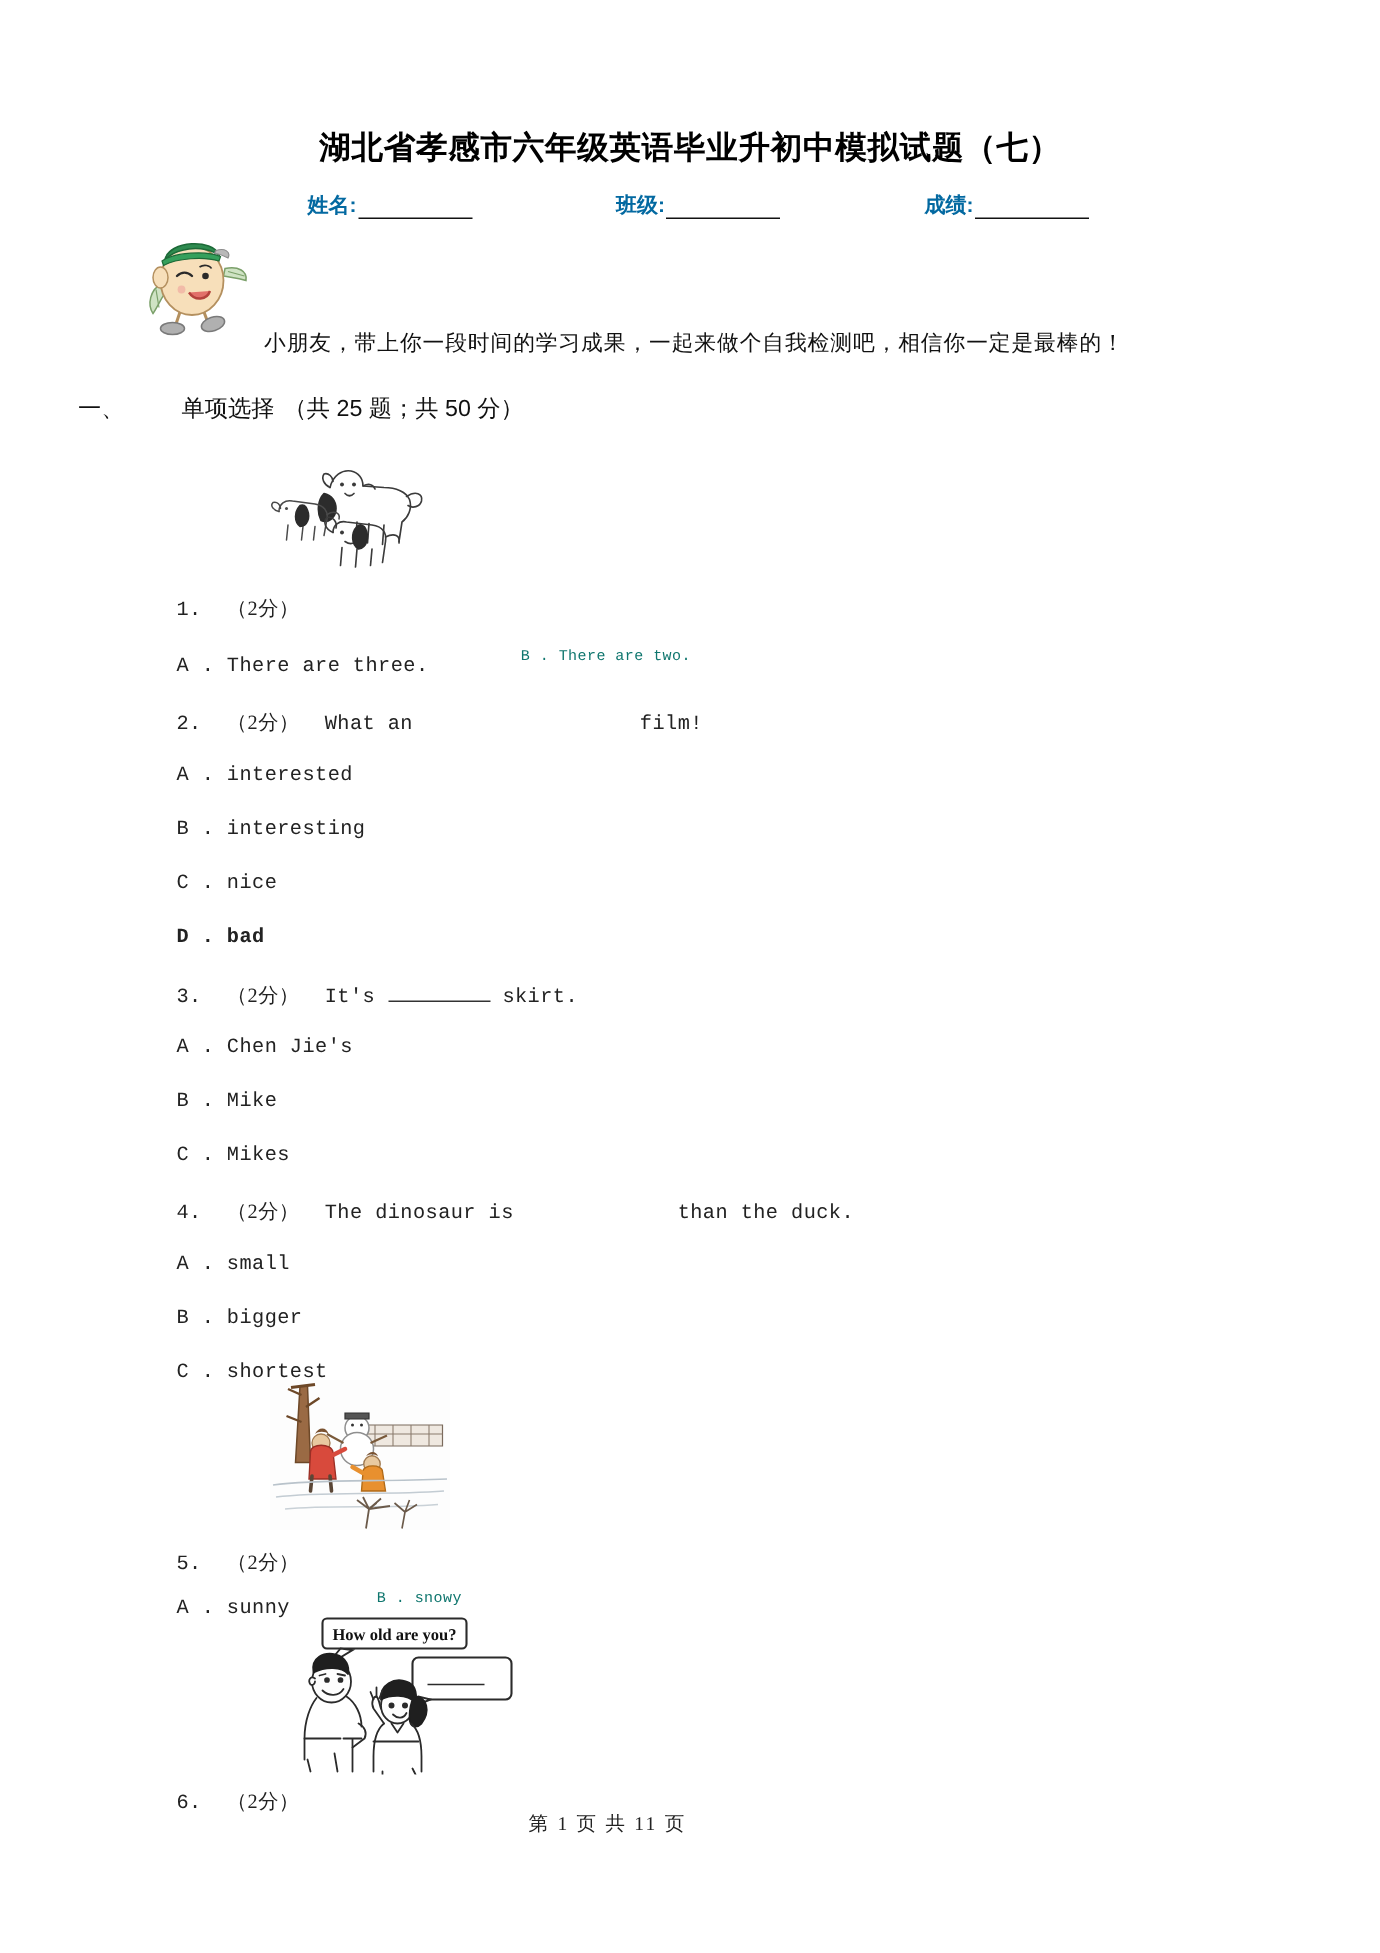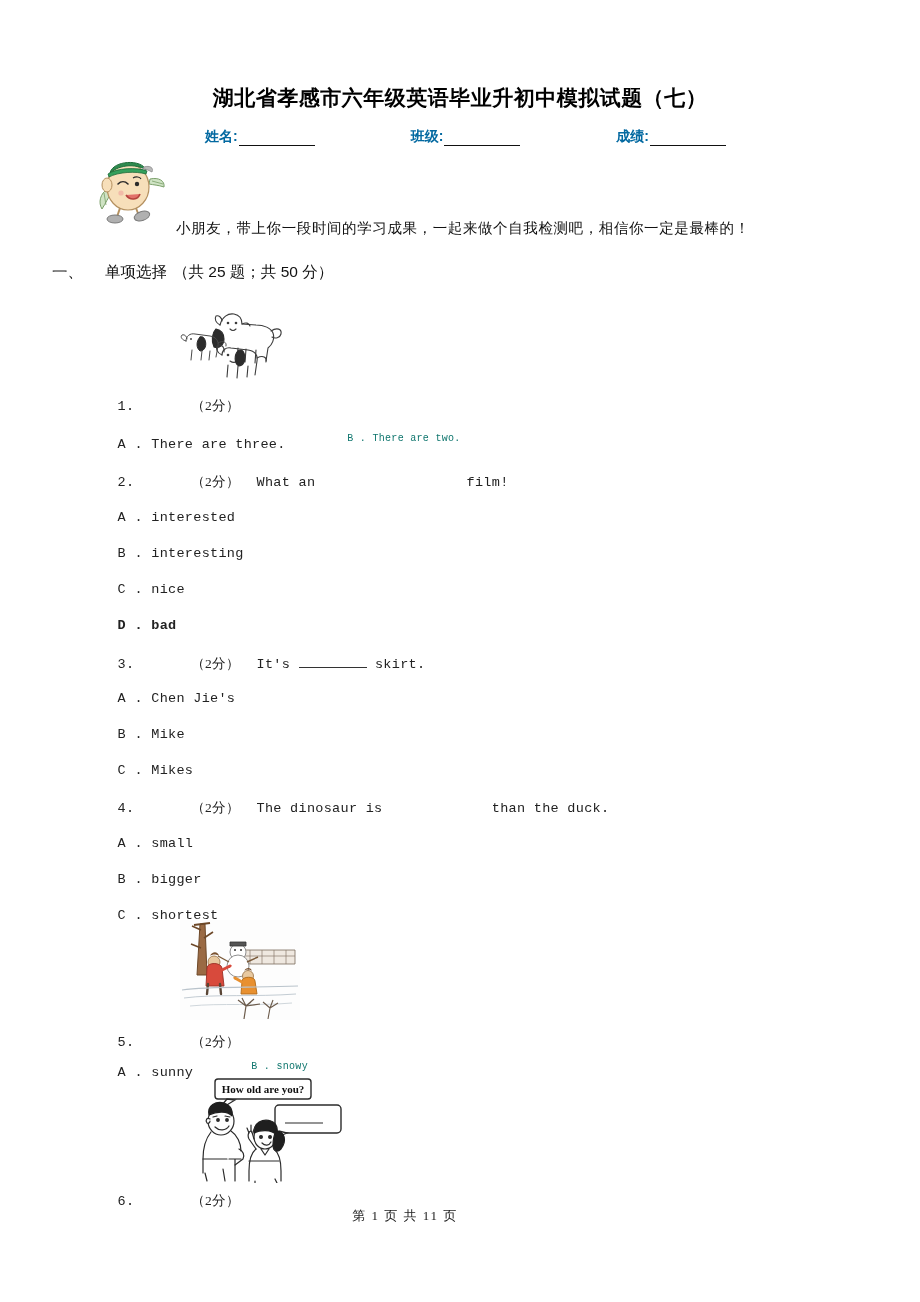--- a/index.html
+++ b/index.html
@@ -84,21 +84,21 @@
   .section-head {
     position: absolute;
     top: 262px;
     left: 52px;
     font-family: "Liberation Sans", "DejaVu Sans", sans-serif;
     font-size: 15.5px;
     color: #111;
     white-space: nowrap;
   }
   .section-head .num { margin-right: 22px; }
-  .section-head .name { font-weight: normal; margin-right: 6px; }
+  .section-head .name { font-weight: normal; margin-right: 6px; margin-left: 16px; }
 
   
   .qline {
     position: absolute;
     left: 84px;
     font-family: "Liberation Mono", "DejaVu Sans Mono", monospace;
     font-size: 13.5px;
     color: #222;
     white-space: pre;
     letter-spacing: 0.3px;
@@ -114,21 +114,21 @@
   }
   .opt-b-inline {
     position: absolute;
     left: 322px;
     font-family: "Liberation Mono", "DejaVu Sans Mono", monospace;
     font-size: 10px;
     color: #0f766e;
     white-space: pre;
     letter-spacing: 0.3px;
   }
-  .cn { font-family: "Liberation Serif", "DejaVu Serif", serif; margin-left: 40px; }
+  .cn { font-family: "Liberation Serif", "DejaVu Serif", serif; }
   .fill-blank {
     display: inline-block;
     width: 68px;
     border-bottom: 1.2px solid #333;
     height: 11px;
     vertical-align: baseline;
   }
 
   
   .figure { position: absolute; }

